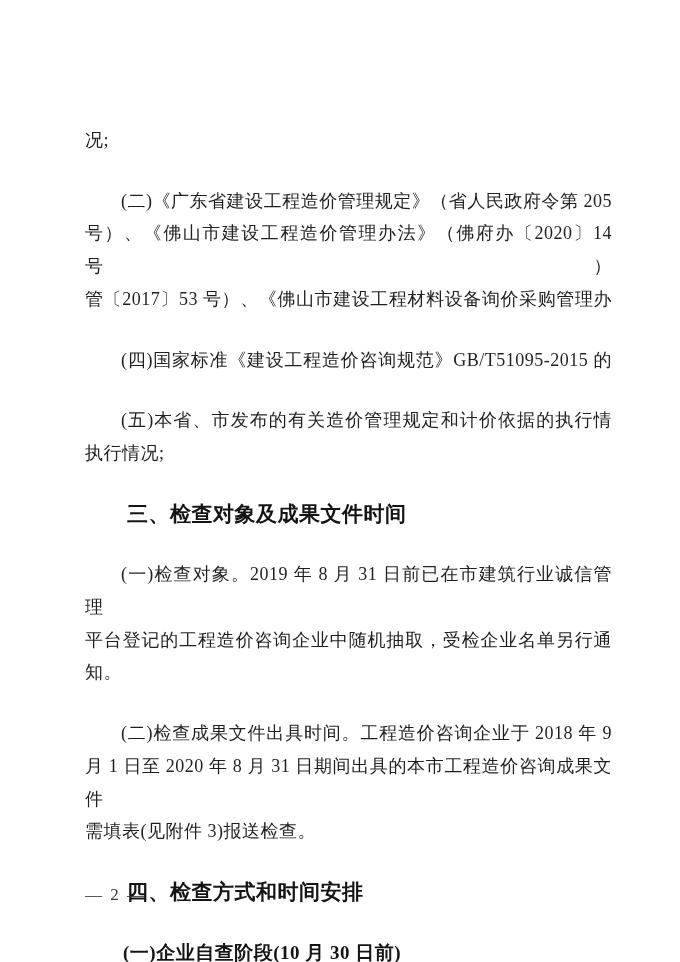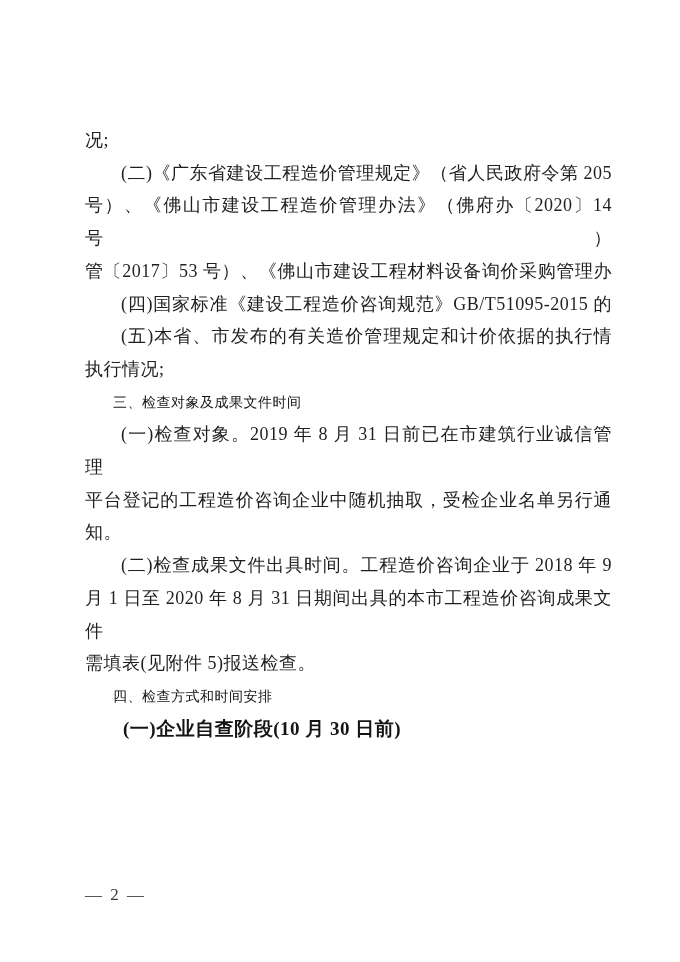--- a/index.html
+++ b/index.html
@@ -29,25 +29,26 @@
     text-align: justify;
     text-align-last: justify;
     white-space: normal;
   }
   .last {
     text-align: left;
     text-align-last: left;
   }
   .ind {
     text-indent: 2em;
+    margin-top: 28px;
   }
   .h-hei {
     font-family: "Liberation Sans", sans-serif;
-    font-weight: normal;
-    font-size: 14px;
+    font-weight: bold;
+    font-size: 21px;
     text-align: left;
     text-align-last: left;
     color: #141414;
   }
   .h-kai {
     font-weight: bold;
     font-size: 19px;
     text-align: left;
     text-align-last: left;
     color: #141414;
@@ -73,19 +74,19 @@
     <div class="ln">管〔2017〕53 号）、《佛山市建设工程材料设备询价采购管理办</div>
     <div class="ln ind">(四)国家标准《建设工程造价咨询规范》GB/T51095-2015 的</div>
     <div class="ln ind">(五)本省、市发布的有关造价管理规定和计价依据的执行情</div>
     <div class="ln last">执行情况;</div>
     <div class="ln ind h-hei">三、检查对象及成果文件时间</div>
     <div class="ln ind">(一)检查对象。2019 年 8 月 31 日前已在市建筑行业诚信管理</div>
     <div class="ln">平台登记的工程造价咨询企业中随机抽取，受检企业名单另行通</div>
     <div class="ln last">知。</div>
     <div class="ln ind">(二)检查成果文件出具时间。工程造价咨询企业于 2018 年 9</div>
     <div class="ln">月 1 日至 2020 年 8 月 31 日期间出具的本市工程造价咨询成果文件</div>
-    <div class="ln last">需填表(见附件 5)报送检查。</div>
+    <div class="ln last">需填表(见附件 3)报送检查。</div>
     <div class="ln ind h-hei">四、检查方式和时间安排</div>
     <div class="ln ind h-kai">(一)企业自查阶段(10 月 30 日前)</div>
 
   </div>
   <div class="footer">— 2 —</div>
 </div>
 
 </body></html>

